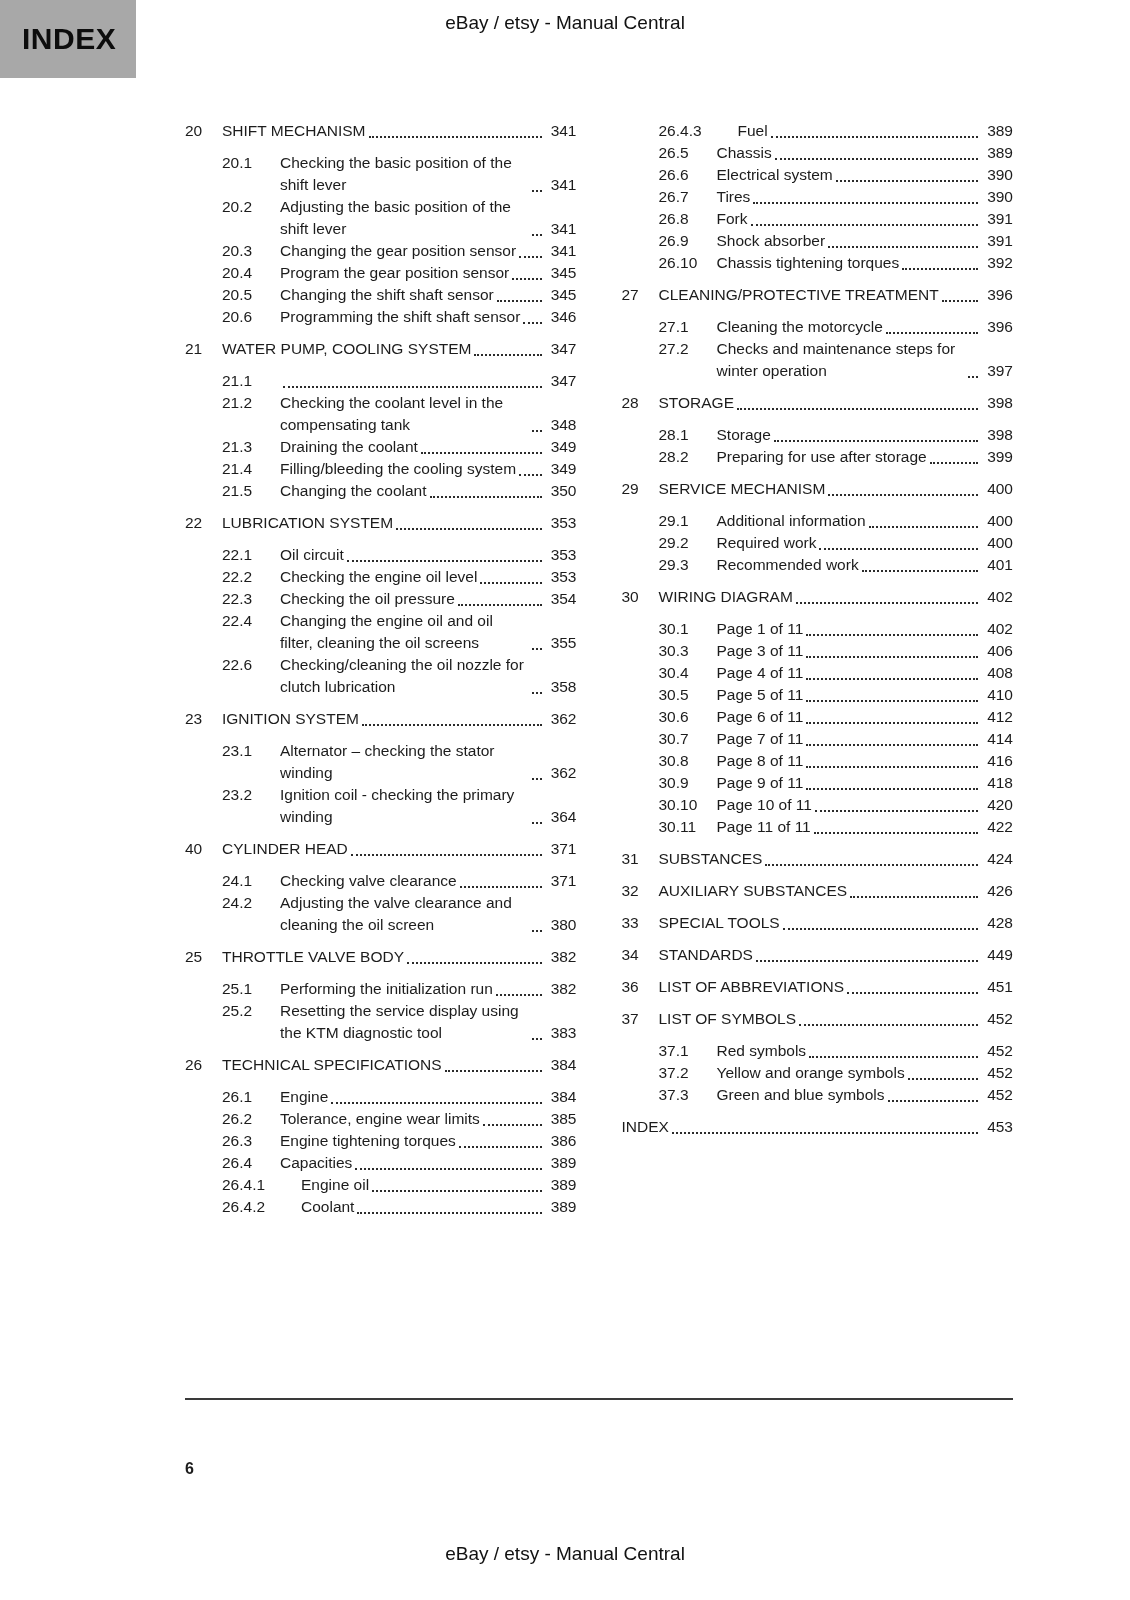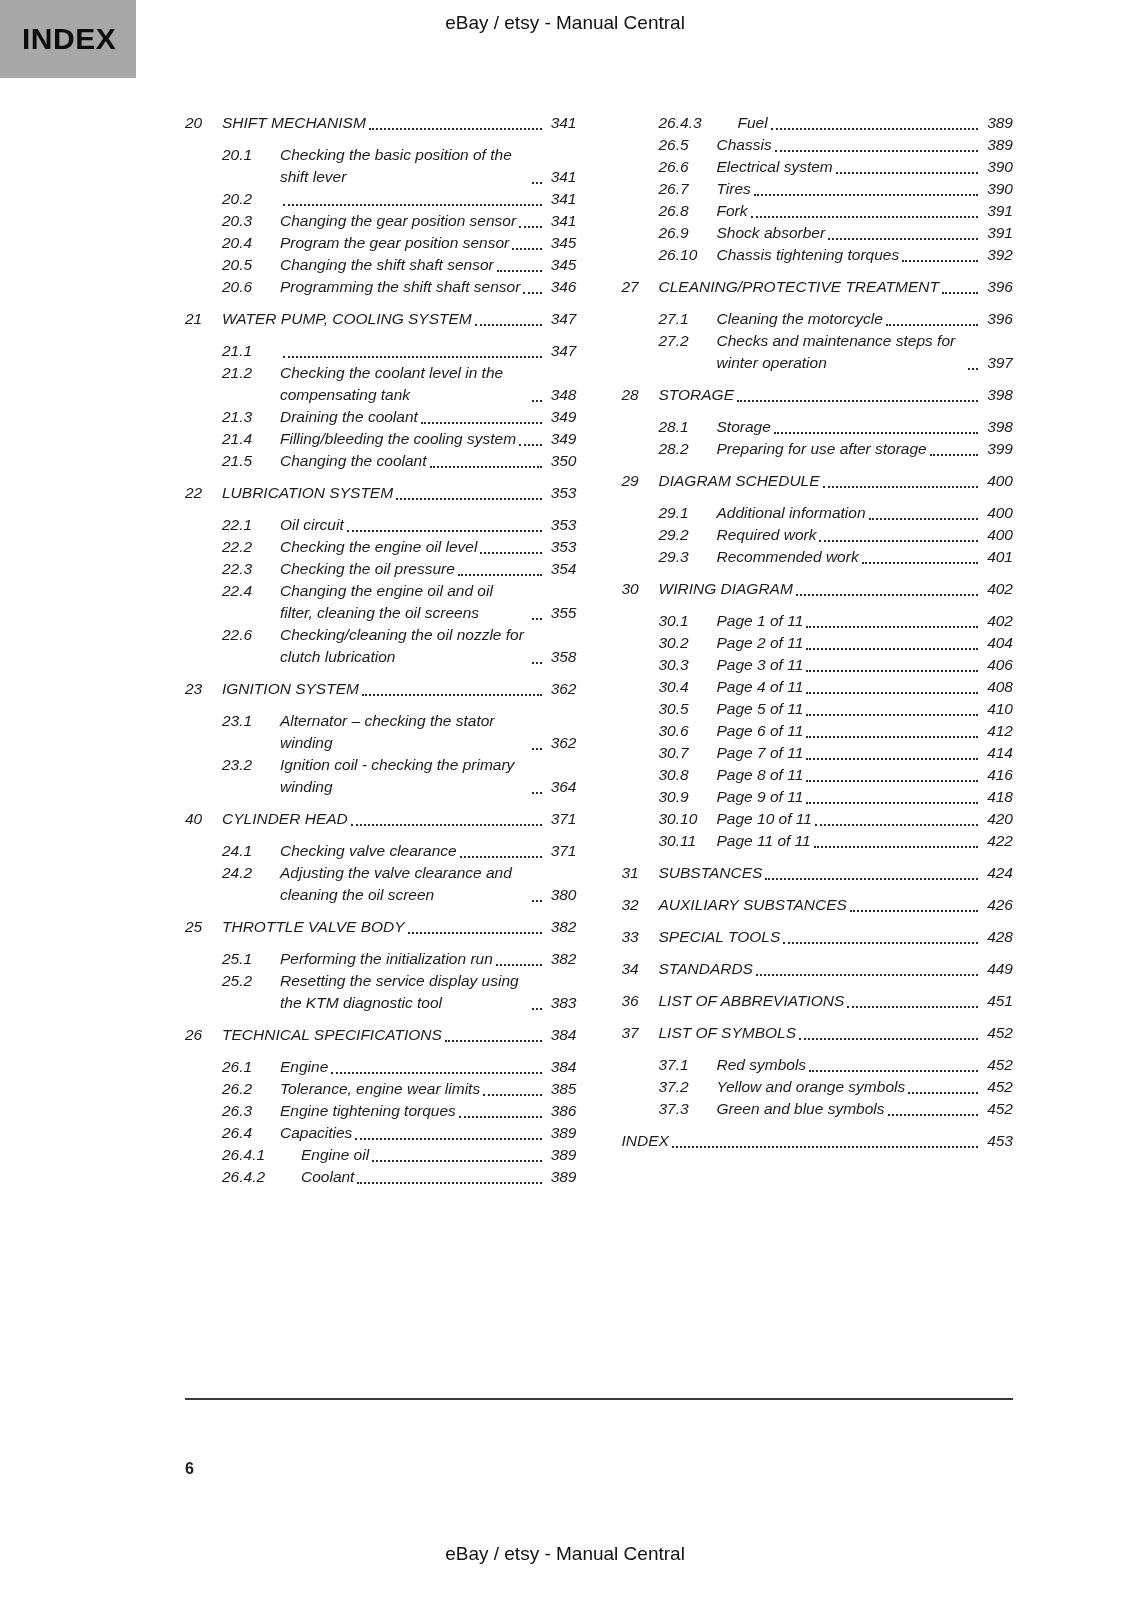--- a/index.html
+++ b/index.html
@@ -33,26 +33,25 @@
   .top-title {
     position: absolute;
     top: 12px; left: 0; right: 0;
     text-align: center;
     font-size: 19px;
     color: #111;
   }
 
   .content {
     position: absolute;
-    top: 112px;
+    top: 120px;
     left: 185px;
     width: 828px;
     display: flex;
     gap: 45px;
-    font-style: italic;
   }
   .col { flex: 1 1 0; min-width: 0; }
 
   .entry {
     display: flex;
     align-items: flex-start;
     font-size: 15.5px;
     line-height: 22px;
   }
   .entry .num { flex: 0 0 auto; }
@@ -125,20 +124,21 @@
     <span class="num">20.1</span>
     <span class="body">
       <span class="title">Checking the basic position of the shift lever</span>
       <span class="leader"></span>
       <span class="page">341</span>
     </span>
   </div>
       <div class="entry level-2">
     <span class="num">20.2</span>
     <span class="body">
+      <span class="title">Adjusting the basic position of the shift lever</span>
       <span class="leader"></span>
       <span class="page">341</span>
     </span>
   </div>
       <div class="entry level-2">
     <span class="num">20.3</span>
     <span class="body">
       <span class="title">Changing the gear position sensor</span>
       <span class="leader"></span>
       <span class="page">341</span>
@@ -493,21 +493,21 @@
     <span class="num">28.2</span>
     <span class="body">
       <span class="title">Preparing for use after storage</span>
       <span class="leader"></span>
       <span class="page">399</span>
     </span>
   </div>
       <div class="entry level-1">
     <span class="num">29</span>
     <span class="body">
-      <span class="title">DIAGRAM SCHEDULE</span>
+      <span class="title">SERVICE MECHANISM</span>
       <span class="leader"></span>
       <span class="page">400</span>
     </span>
   </div>
       <div class="entry level-2">
     <span class="num">29.1</span>
     <span class="body">
       <span class="title">Additional information</span>
       <span class="leader"></span>
       <span class="page">400</span>
@@ -536,28 +536,20 @@
       <span class="leader"></span>
       <span class="page">402</span>
     </span>
   </div>
       <div class="entry level-2">
     <span class="num">30.1</span>
     <span class="body">
       <span class="title">Page 1 of 11</span>
       <span class="leader"></span>
       <span class="page">402</span>
-    </span>
-  </div>
-      <div class="entry level-2">
-    <span class="num">30.2</span>
-    <span class="body">
-      <span class="title">Page 2 of 11</span>
-      <span class="leader"></span>
-      <span class="page">404</span>
     </span>
   </div>
       <div class="entry level-2">
     <span class="num">30.3</span>
     <span class="body">
       <span class="title">Page 3 of 11</span>
       <span class="leader"></span>
       <span class="page">406</span>
     </span>
   </div>

